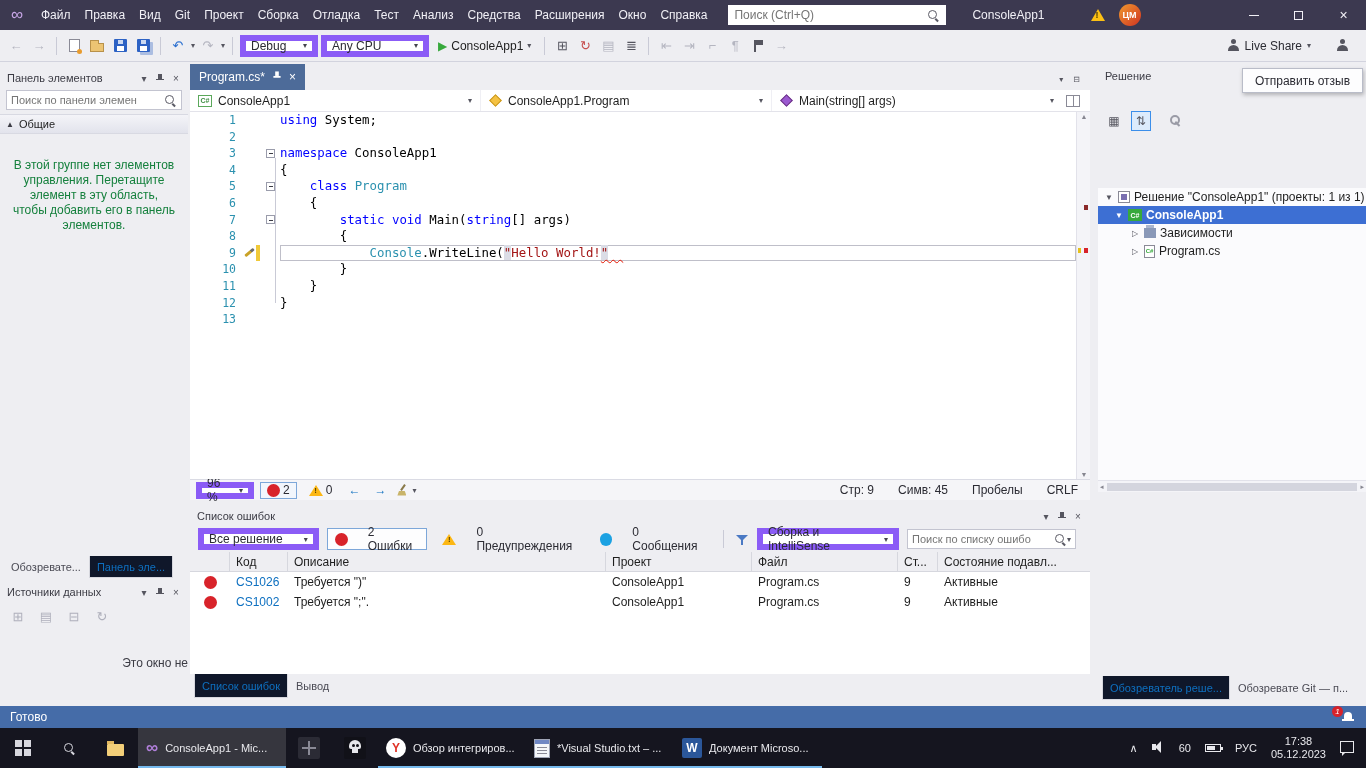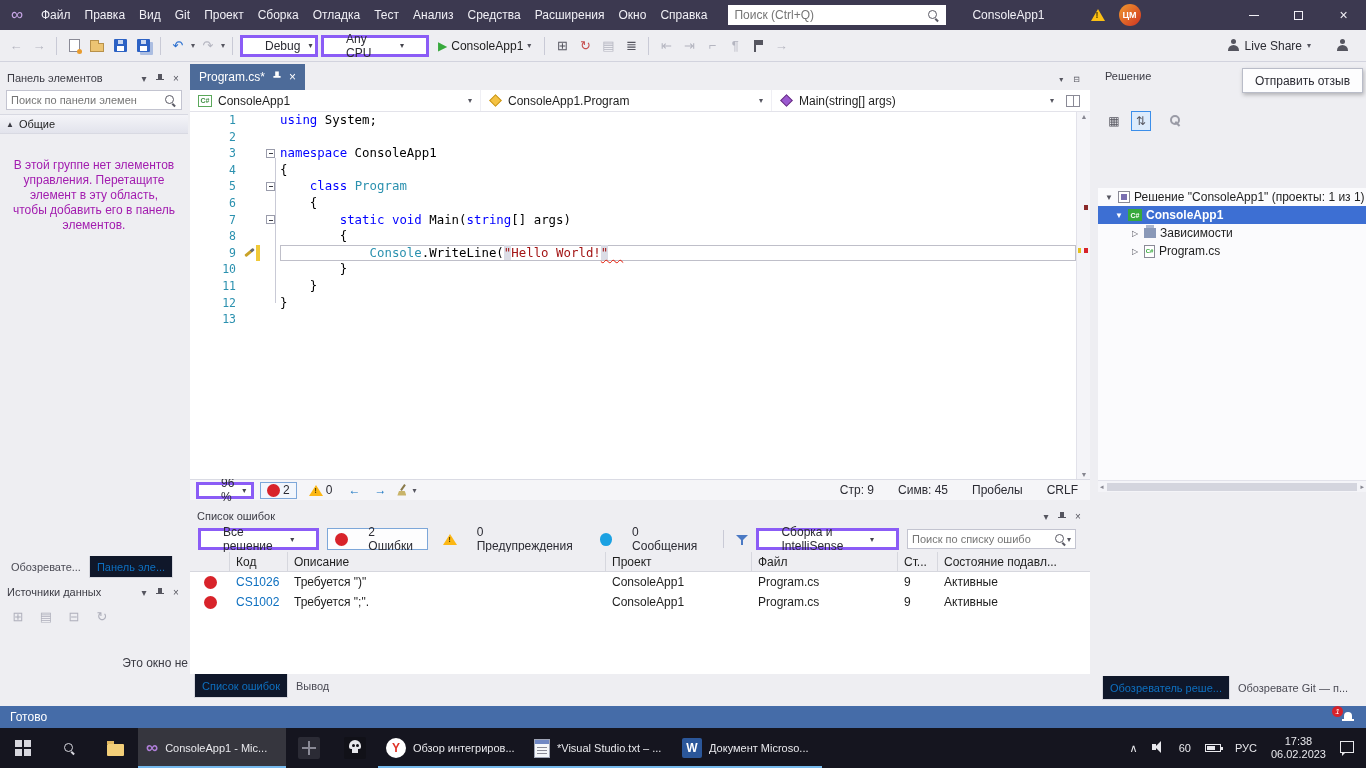--- a/index.html
+++ b/index.html
@@ -20,21 +20,21 @@
 .win-btns{margin-left:auto;display:flex;height:30px}
 .win-btn{width:45px;height:30px;display:flex;align-items:center;justify-content:center;color:#F1F0F6;font-size:14px}
 .ic-min{width:10px;height:1px;background:#F1F0F6;display:inline-block}
 .ic-max{width:9px;height:9px;border:1px solid #F1F0F6;display:inline-block}
 
 #toolbar{position:absolute;left:0;top:30px;width:1366px;height:32px;background:#EEEEF2;border-bottom:1px solid #D2D3DE;
  display:flex;align-items:center;padding:0 6px;gap:3px}
 .ticon{width:20px;height:20px;display:inline-flex;align-items:center;justify-content:center;font-size:13px;color:#55555F}
 .ticon.blue{color:#2A6FD0}.ticon.dis{color:#B4B5C0}.ticon.hot{color:#C75050}
 .tsep{width:1px;height:18px;background:#C9CAD6;margin:0 4px}
-.combo{height:22px;background:#fff;border:3px solid #8b5cf6;display:flex;align-items:center;padding:0 22px;gap:8px;font-size:12px;color:#2B2B33}
+.combo{height:22px;background:#fff;border:6px solid #8b5cf6;display:flex;align-items:center;padding:0 5px;gap:8px;font-size:12px;color:#2B2B33}
 .combo .chev{font-size:8px;color:#44444C}
 .runbox{display:flex;align-items:center;gap:4px;padding:0 6px;height:24px}
 .run-glyph{color:#37A93C;font-size:12px}
 .chev8{font-size:8px;color:#55555F}
 .liveshare{margin-left:auto;display:flex;align-items:center;gap:5px;color:#2B2B33}
 .ic-person{position:relative;width:13px;height:13px;display:inline-block}
 .ic-person::before{content:"";position:absolute;left:4px;top:0;width:5px;height:5px;border-radius:50%;background:#55555F}
 .ic-person::after{content:"";position:absolute;left:1px;top:6px;width:11px;height:6px;border-radius:6px 6px 0 0;background:#55555F}
 .ic-page{position:relative;width:11px;height:13px;background:#fff;border:1px solid #8A8A96;display:inline-block}
 .ic-page::after{content:"";position:absolute;right:-3px;bottom:-3px;width:5px;height:5px;background:#E89B2D;border-radius:50%}
@@ -58,21 +58,21 @@
 
 .pn-hdr{display:flex;align-items:center;height:20px;padding:0 4px 0 7px;font-size:11px;color:#3B3B44}
 .pn-hdr .sp{flex:1}
 .hic{width:16px;height:16px;display:inline-flex;align-items:center;justify-content:center;color:#55555F;font-size:10px}
 .srch{height:20px;background:#fff;border:1px solid #C3C4D0;display:flex;align-items:center;padding:0 4px;margin:2px 6px}
 .srch input{flex:1;border:none;outline:none;font-size:11px;color:#767682;background:transparent;font-family:"Liberation Sans",sans-serif;min-width:0}
 
 #left-dock{position:absolute;left:0;top:62px;width:188px;height:644px;background:#EEEEF2}
 .tbx-group{height:20px;display:flex;align-items:center;gap:5px;padding:0 6px;background:linear-gradient(#F4F4F8,#E2E3EC);border-top:1px solid #D8D9E2;border-bottom:1px solid #D8D9E2;font-size:11px;margin-top:4px}
 .tbx-group .tri{font-size:8px;color:#3B3B44}
-.tbx-empty{margin-top:24px;padding:0 12px;text-align:center;color:#a21caf;font-size:12px;line-height:15px}
+.tbx-empty{margin-top:24px;padding:0 12px;text-align:center;color:#15803d;font-size:12px;line-height:15px}
 .dock-tabs{display:flex;gap:1px;padding-left:4px;height:22px;align-items:stretch}
 .dock-tab{display:flex;align-items:center;padding:0 7px;font-size:11px;color:#4B4B55}
 .dock-tab.active{background:#0f172a;border:1px solid #D6D7DE;border-top:none;color:#0E70C0}
 #ds-panel .icons{display:flex;gap:8px;padding:4px 8px}
 #ds-panel .ticon{color:#AFB0BC}
 #ds-text{margin-top:26px;text-align:right;color:#3B3B44}
 
 #center{position:absolute;left:190px;top:60px;width:900px;height:644px}
 .tabstrip{height:30px;display:flex;align-items:flex-end}
 .doc-tab{height:26px;background:#4D6B99;color:#fff;display:flex;align-items:center;gap:7px;padding:0 9px;font-size:12px}
@@ -738,17 +738,17 @@
     <span class="tb-label">Документ Microso...</span>
   </div>
   <div class="tray">
     <span>∧</span>
     <span><i class="spk"></i></span>
     <span>60</span>
     <span><i class="batt"></i></span>
     <span>РУС</span>
     <div class="clock">
       <div>17:38</div>
-      <div>06.02.2023</div>
+      <div>05.12.2023</div>
     </div>
     <span><i class="notif"></i></span>
   </div>
 </div>
 
 </body></html>

